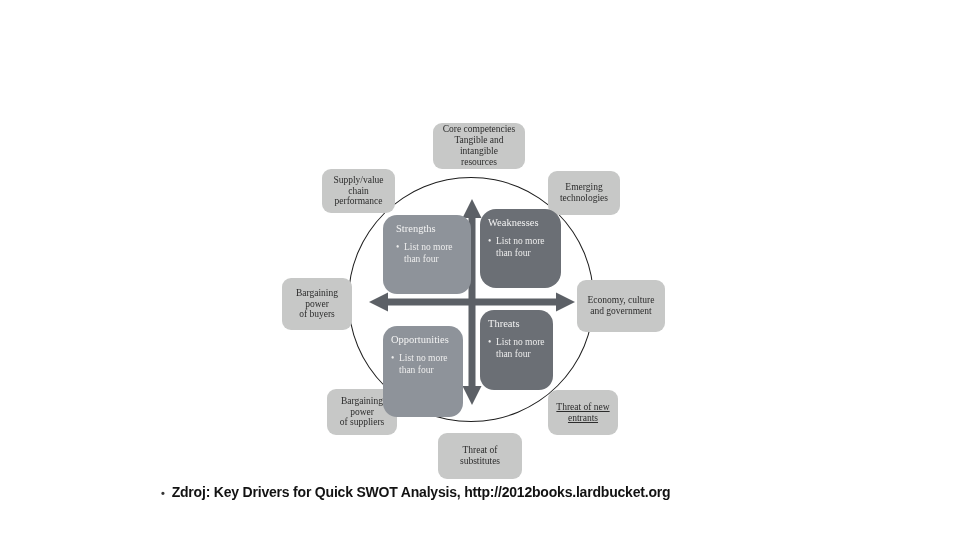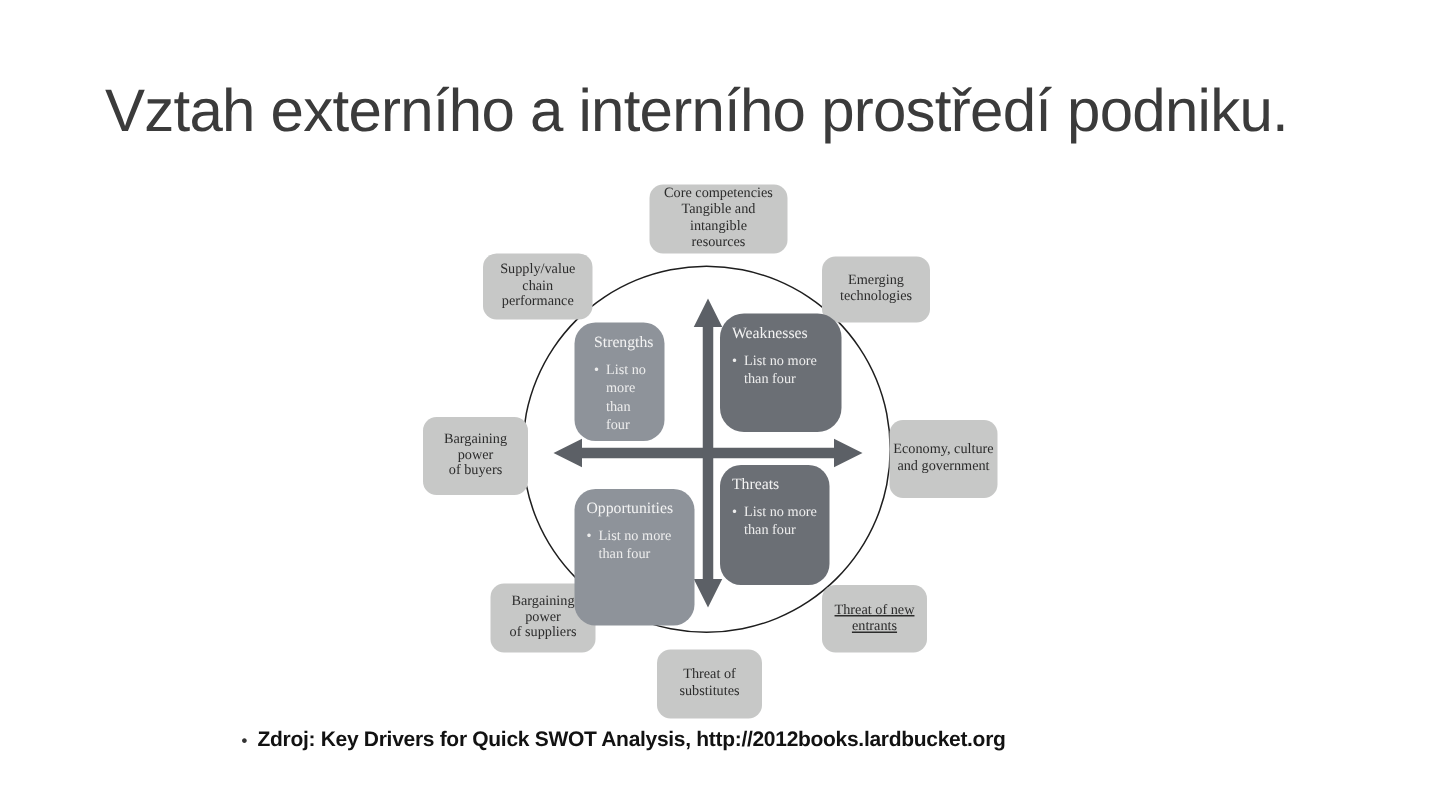--- a/index.html
+++ b/index.html
@@ -57,34 +57,34 @@
     justify-content: center;
     text-align: center;
     padding: 1px;
     box-sizing: border-box;
   }
   .obox span { white-space: pre-line; }
   .ob-core        { left: 168px; top: 8px;   width: 92px; height: 46px; }
   .ob-supply      { left: 57px;  top: 54px;  width: 73px; height: 44px; }
   .ob-emerging    { left: 283px; top: 56px;  width: 72px; height: 44px; }
   .ob-buyers      { left: 17px;  top: 163px; width: 70px; height: 52px; }
-  .ob-economy     { left: 328px; top: 165px; width: 72px; height: 52px; }
+  .ob-economy     { left: 312px; top: 165px; width: 88px; height: 52px; }
   .ob-suppliers   { left: 62px;  top: 274px; width: 70px; height: 46px; }
   .ob-entrants    { left: 283px; top: 275px; width: 70px; height: 45px; text-decoration: underline; }
-  .ob-substitutes { left: 173px; top: 318px; width: 70px; height: 46px; }
+  .ob-substitutes { left: 173px; top: 318px; width: 84px; height: 46px; }
   .qbox {
     position: absolute;
     border-radius: 14px;
     color: #f3f3f3;
     padding: 8px 5px 0 8px;
     box-sizing: border-box;
   }
   .qbox.light { background: #8e939a; }
   .qbox.dark  { background: #6b6f75; }
-  .q-strengths     { left: 118px; top: 100px; width: 60px; height: 79px; padding-left: 13px; }
+  .q-strengths     { left: 118px; top: 100px; width: 88px; height: 79px; padding-left: 13px; }
   .q-weaknesses    { left: 215px; top: 94px; width: 81px; height: 79px; border-radius: 16px; }
   .q-opportunities { left: 118px; top: 195px; width: 80px; height: 91px; margin-top: 16px; }
   .q-threats       { left: 215px; top: 195px; width: 73px; height: 80px; }
   .qtitle { font-size: 10.5px; margin-bottom: 7px; }
   .qitem  { display: flex; font-size: 9.5px; line-height: 1.3; color: #ededed; }
   .qitem .qb { width: 8px; flex: 0 0 8px; }
   .qitem .qt { flex: 1; }
   
   .source {
     position: absolute;
@@ -97,21 +97,20 @@
     color: #121212;
     letter-spacing: -0.2px;
   }
   .src-bullet { font-size: 11px; margin-right: 7px; color: #333; }
 </style>
 </head>
 <body>
 
 <div class="slide">
 
-  <h1 class="title">Vztah externího a interního prostředí podniku.</h1>
 
   <div class="diagram">
 
     <div class="circle"></div>
 
     <svg class="arrows" width="420" height="370" viewBox="0 0 420 370">
       <line x1="121" y1="187" x2="293" y2="187" stroke="#5c6066" stroke-width="7"></line>
       <polygon points="104,187 123,177.5 123,196.5" fill="#5c6066"></polygon>
       <polygon points="310,187 291,177.5 291,196.5" fill="#5c6066"></polygon>
       <line x1="207" y1="101" x2="207" y2="273" stroke="#5c6066" stroke-width="7"></line>

